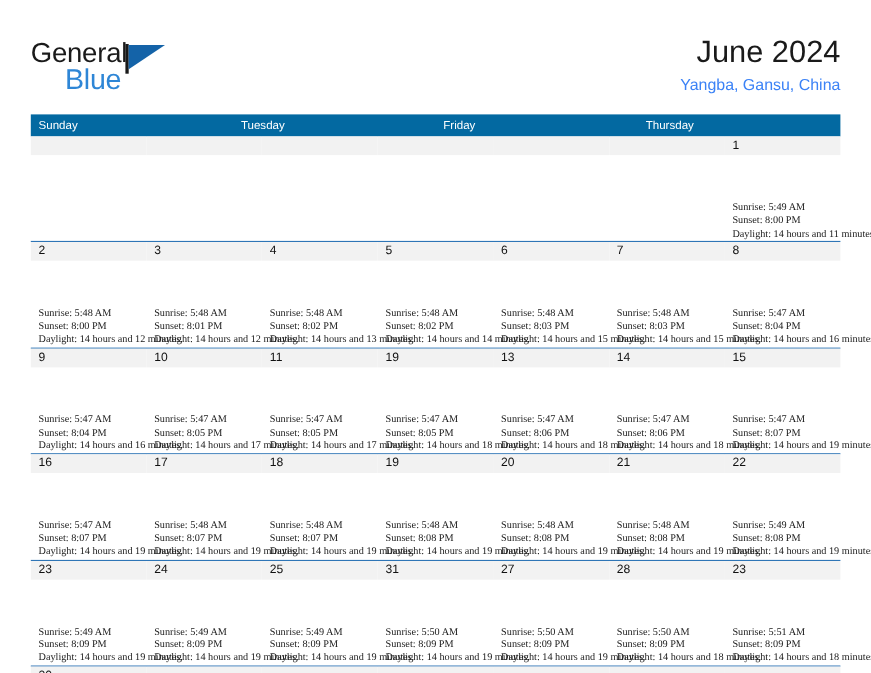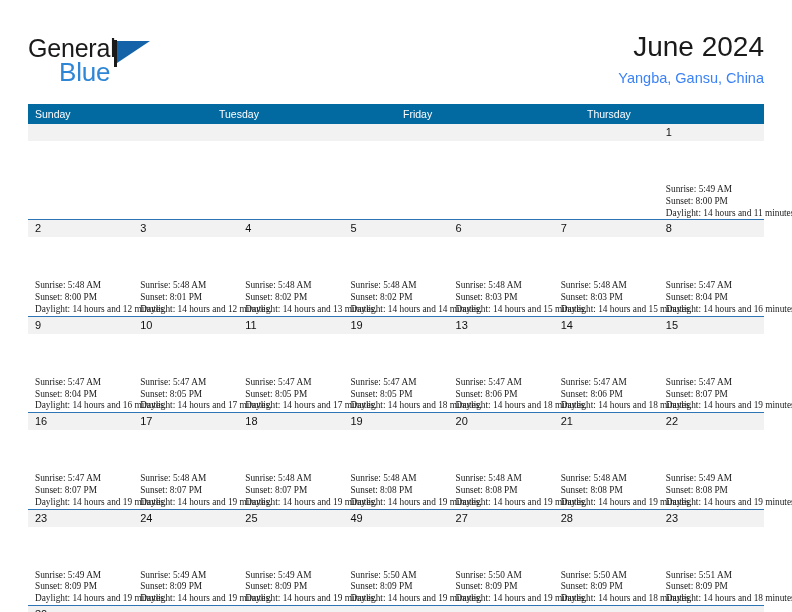--- a/index.html
+++ b/index.html
@@ -427,21 +427,21 @@
           </div>
           <div class="day-cell">
             <div class="day-number-band">25</div>
             <div class="day-info">
               <div>Sunrise: 5:49 AM</div>
               <div>Sunset: 8:09 PM</div>
               <div class="daylight-line">Daylight: 14 hours and 19 minutes.</div>
             </div>
           </div>
           <div class="day-cell">
-            <div class="day-number-band">49</div>
+            <div class="day-number-band">31</div>
             <div class="day-info">
               <div>Sunrise: 5:50 AM</div>
               <div>Sunset: 8:09 PM</div>
               <div class="daylight-line">Daylight: 14 hours and 19 minutes.</div>
             </div>
           </div>
           <div class="day-cell">
             <div class="day-number-band">27</div>
             <div class="day-info">
               <div>Sunrise: 5:50 AM</div>

